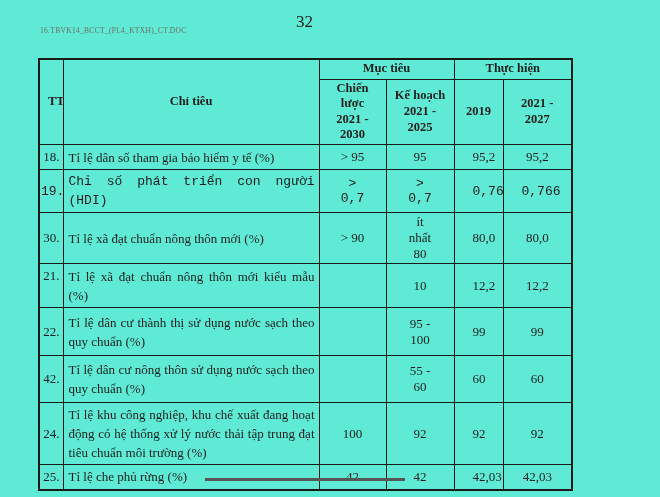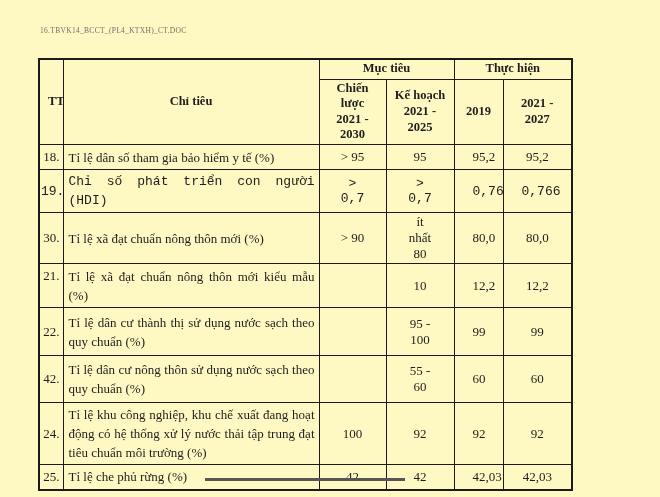--- a/index.html
+++ b/index.html
@@ -4,21 +4,21 @@
 <style>
   html, body {
     margin: 0;
     padding: 0;
     background: #fcfbf8;
   }
   .page {
     position: relative;
     width: 660px;
     height: 497px;
-    background: #fef9c3;
+    background: #5eead4;
     font-family: "Liberation Serif", serif;
     color: #1d1d1d;
     overflow: hidden;
   }
   .filename {
     position: absolute;
     left: 40px;
     top: 26px;
     font-size: 7.5px;
     letter-spacing: 0.3px;
@@ -101,20 +101,21 @@
     height: 3px;
     background: #565656;
   }
 </style>
 </head>
 <body>
 
 <div class="page">
 
   <span class="filename">16.TBVK14_BCCT_(PL4_KTXH)_CT.DOC</span>
+  <div class="page-number">32</div>
 
   <table class="indicator-table">
     <colgroup>
       <col style="width:24px">
       <col style="width:256px">
       <col style="width:67px">
       <col style="width:68px">
       <col style="width:49px">
       <col style="width:69px">
     </colgroup>

